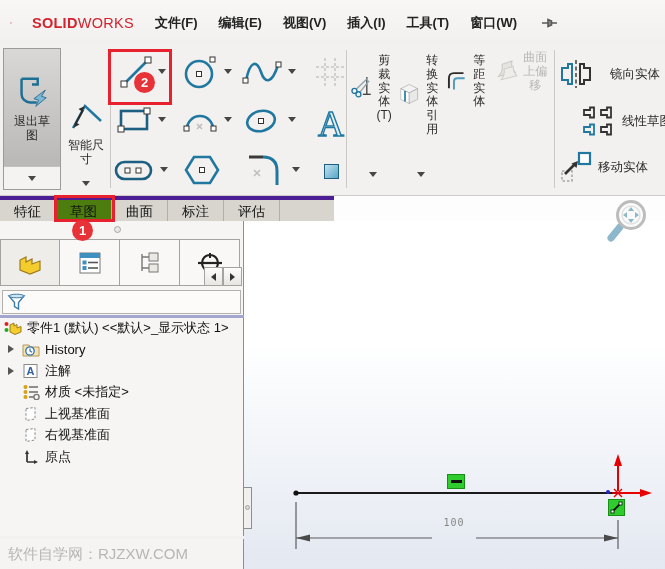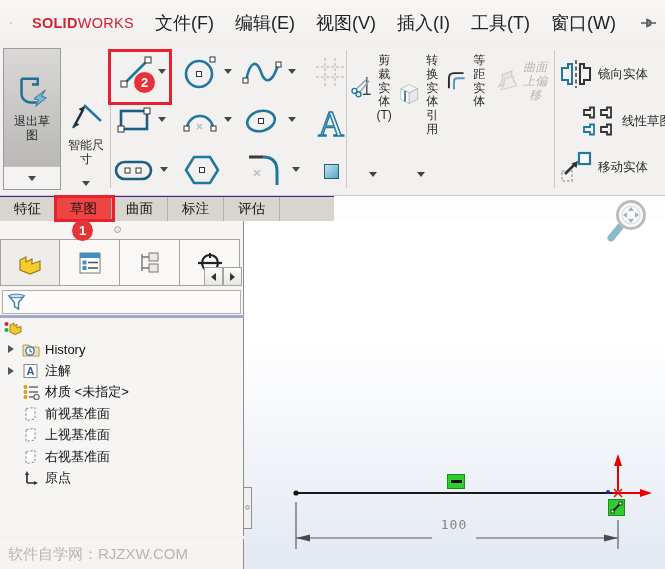--- a/index.html
+++ b/index.html
@@ -6,21 +6,21 @@
   html,body { width:665px; height:569px; overflow:hidden; }
   body { position:relative; font-family:"Liberation Sans",sans-serif; background:#f2f1ef; color:#1c1c1c; }
   .abs { position:absolute; }
 
   
   .menubar { position:absolute; top:0; left:0; width:665px; height:45px;
     background:linear-gradient(#f8f7f6,#f1f0ee); display:flex; align-items:center; }
   .logo { display:flex; align-items:center; margin-left:10px; width:124px;gap:17px; }
   .logo-text { color:#d2232f; font-size:14.5px; letter-spacing:.3px; margin-left:3px; }
   .logo-solid { font-weight:bold; }
-  .menu-item { font-size:18px; color:#222; margin-left:21px; cursor:default; }
+  .menu-item { font-size:13px; color:#222; margin-left:21px; cursor:default;font-weight:bold; }
   .pin { margin-left:24px; }
 
   
   .ribbon { position:absolute; top:45px; left:0; width:665px; height:151px;
     background:#f2f1ef; border-bottom:1px solid #cfccc8; }
   .vsep { position:absolute; width:1px; background:#cbc9c5; }
   .dd { width:0; height:0; border-left:4.5px solid transparent; border-right:4.5px solid transparent;
     border-top:5px solid #464646; }
   .lbl { word-break:break-all; line-height:1.15; font-size:12px; text-align:center; color:#2b2b2b; }
   .lbl-gray { color:#b9b7b3; }
@@ -34,23 +34,23 @@
   .rightrow .lbl { margin-left:6px; font-size:12.5px; white-space:nowrap; text-align:left; }
   .bluesq { width:15px; height:15px; background:linear-gradient(135deg,#c3e2ef,#58a6c8); border:1.5px solid #1c5f80; }
 
   
   .redbox { position:absolute; border:3px solid #e8212e; pointer-events:none; z-index:30; }
   .rbadge { position:absolute; width:21px; height:21px; border-radius:50%; background:#e73238; color:#fff;
     font-size:13px; font-weight:bold; display:flex; align-items:center; justify-content:center; z-index:31; }
 
   
   .tabbar { position:absolute; top:196px; left:0; width:334px; height:25px; background:#d8d5cf;
-    border-top:1px solid #4c1d95; display:flex; }
+    border-top:4px solid #4c1d95; display:flex; }
   .tab { width:56px; text-align:center; line-height:24px; font-size:13.5px; border-right:1px solid #b2b0ab; color:#111; }
-  .tab.active { background:#ef4444; }
+  .tab.active { background:#4d7c0f; }
   .gfx-topstrip { position:absolute; left:334px; top:196px; width:331px; height:25px; background:#fdfdfe; }
 
   
   .panel { position:absolute; top:221px; left:0; width:244px; height:315px; background:#f6f5f4; border-right:1px solid #8e8e8e; }
   .panel-head { height:18px; position:relative; }
   .head-dot { position:absolute; left:114px; top:5px; width:7px; height:7px; border-radius:50%;
     background:#e8e7e5; border:1px solid #a9a7a3; }
   .fm-tabs { position:relative; height:48px; display:flex; }
   .fm-cell { width:60px; height:47px; border:1px solid #a5a39f; border-left:none; background:#f9f8f7;
     display:flex; align-items:center; justify-content:center; }
@@ -78,21 +78,21 @@
   
   .graphics { position:absolute; left:244px; top:221px; width:421px; height:348px;
     background:linear-gradient(#ffffff 35%, #e3e8f1 100%); }
   .notch { position:absolute; left:244px; top:487px; width:8px; height:42px; background:#f1f0ee;
     border:1px solid #8e8e8e; border-left:none; }
   .notch-dot { position:absolute; left:1px; top:17px; width:5px; height:5px; border-radius:50%;
     background:#dcdbd9; border:1px solid #a5a3a0; }
   .constraint { position:absolute; background:#2fcb2f; border:1px solid #159015;
     display:flex; align-items:center; justify-content:center; z-index:5; }
   .dimtext { position:absolute; left:432px; top:517px; width:44px; text-align:center;
-    font-family:"DejaVu Sans Mono",monospace; font-size:13px; color:#858585; letter-spacing:1px; z-index:4; }
+    font-family:"DejaVu Sans Mono",monospace; font-size:10px; color:#858585; letter-spacing:1px; z-index:4; }
 </style>
 </head>
 <body>
 
 <div class="menubar">
   <div class="logo">
     <svg width="24" height="22" viewBox="0 0 26 22">
       <path d="M13 3 C7 1 2.5 4 4.5 8 C5.5 10 8.5 11 11.5 11 C7.5 11 2.5 12 3.5 16 C4.5 20 11 21 15.5 18.5" fill="none" stroke="#d2232f" stroke-width="2.4" stroke-linecap="round"></path>
       <path d="M22 3 C15.5 2.2 14 7 18.5 9 C23.5 11 22.5 16.5 15.5 15.8" fill="none" stroke="#d2232f" stroke-width="2.4" stroke-linecap="round"></path>
     </svg>
@@ -262,31 +262,31 @@
   <div class="dd" style="position:absolute;left:417px;top:127px;"></div>
 
   <div class="bigbtn" style="left:445px;width:46px;top:7px;">
     <svg width="40" height="40" viewBox="0 0 40 40">
       <path d="M33 6 H16 Q7 6 7 15 V33" stroke="#2b2b2b" stroke-width="3.4" fill="none"></path>
       <path d="M35 15 H22 Q16 15 16 21 V35" stroke="#4d9cbd" stroke-width="3.4" fill="none"></path>
     </svg>
     <div class="lbl" style="width:42px;margin-top:2px;">等距实体</div>
   </div>
 
-  <div class="bigbtn" style="left:494px;width:56px;top:14px;font-style:italic;">
+  <div class="bigbtn" style="left:494px;width:56px;top:4px;">
     <svg width="40" height="40" viewBox="0 0 40 40">
       <path d="M7 28 Q14 20 12 10 L27 5 Q25 16 32 22 Z" fill="#e6e4e1" stroke="#c9c7c3" stroke-width="1.5"></path>
       <path d="M11 33 Q17 26 15 17 L29 13 Q28 21 34 27 Z" fill="#efede9" stroke="#cfcdc9" stroke-width="1.5"></path>
     </svg>
     <div class="lbl lbl-gray" style="width:44px;margin-top:2px;">曲面上偏移</div>
   </div>
 
   <div class="vsep" style="left:554px;top:5px;height:138px;"></div>
 
-  <div class="rightrow" style="left:560px;top:14px;">
+  <div class="rightrow" style="left:560px;top:14px;gap:12px;">
     <svg width="32" height="30" viewBox="0 0 32 30">
       <line x1="16" y1="1" x2="16" y2="29" stroke="#333" stroke-width="1.4" stroke-dasharray="4 2.5"></line>
       <path d="M2 9 h6 v-4 h4 v20 h-4 v-4 h-6 z" fill="none" stroke="#2078a0" stroke-width="2"></path>
       <path d="M30 9 h-6 v-4 h-4 v20 h4 v-4 h6 z" fill="none" stroke="#333" stroke-width="2"></path>
     </svg>
     <span class="lbl">镜向实体</span>
   </div>
 
   <div class="rightrow" style="left:582px;top:60px;">
     <svg width="34" height="32" viewBox="0 0 34 32">
@@ -378,20 +378,21 @@
   </div>
 
   <div class="tree">
 
     <div class="trow root">
       <svg width="18" height="17" viewBox="0 0 18 17">
         <circle cx="2.5" cy="5" r="2" fill="#d22"></circle>
           <circle cx="2.5" cy="11" r="2" fill="#2a2"></circle>
         <polygon points="6,13 6,6 10,4 10,7 13,5.5 13,9 17,7.5 17,13 11,15.5" fill="#f4cc2e" stroke="#9c7c1c"></polygon>
       </svg>
+      <span class="tlabel">零件1 (默认) &lt;&lt;默认&gt;_显示状态 1&gt;</span>
     </div>
 
     <div class="trow">
       <div class="exp"></div>
       <svg width="18" height="16" viewBox="0 0 18 16">
         <path d="M1 4 h6 l1.5 2 H17 v9 H1 Z" fill="#f3e3b3" stroke="#b49a55"></path>
         <circle cx="8" cy="10" r="4.2" fill="#fff" stroke="#2f6fb0" stroke-width="1.3"></circle>
         <path d="M8 7.5 V10 L10 11.2" stroke="#2f6fb0" stroke-width="1.2" fill="none"></path>
       </svg>
       <span class="tlabel">History</span>
@@ -419,26 +420,20 @@
           <circle cx="3.5" cy="13" r="2" fill="#d4a017"></circle>
         <circle cx="14.5" cy="13" r="2.6" fill="none" stroke="#777" stroke-width="1.4"></circle>
       </svg>
       <span class="tlabel">材质 &lt;未指定&gt;</span>
     </div>
 
     <div class="trow">
       <svg width="18" height="16" viewBox="0 0 18 16">
         <polygon points="4,2.5 13,1.5 13,13 4,14.5" fill="#fdfdfd" stroke="#8a8a8a" stroke-dasharray="2.5 1.8"></polygon>
       </svg>
-      <span class="tlabel">前视基准面</span>
-    </div>
-    <div class="trow">
-      <svg width="18" height="16" viewBox="0 0 18 16">
-        <polygon points="4,2.5 13,1.5 13,13 4,14.5" fill="#fdfdfd" stroke="#8a8a8a" stroke-dasharray="2.5 1.8"></polygon>
-      </svg>
       <span class="tlabel">上视基准面</span>
     </div>
     <div class="trow">
       <svg width="18" height="16" viewBox="0 0 18 16">
         <polygon points="4,2.5 13,1.5 13,13 4,14.5" fill="#fdfdfd" stroke="#8a8a8a" stroke-dasharray="2.5 1.8"></polygon>
       </svg>
       <span class="tlabel">右视基准面</span>
     </div>
 
     <div class="trow">

